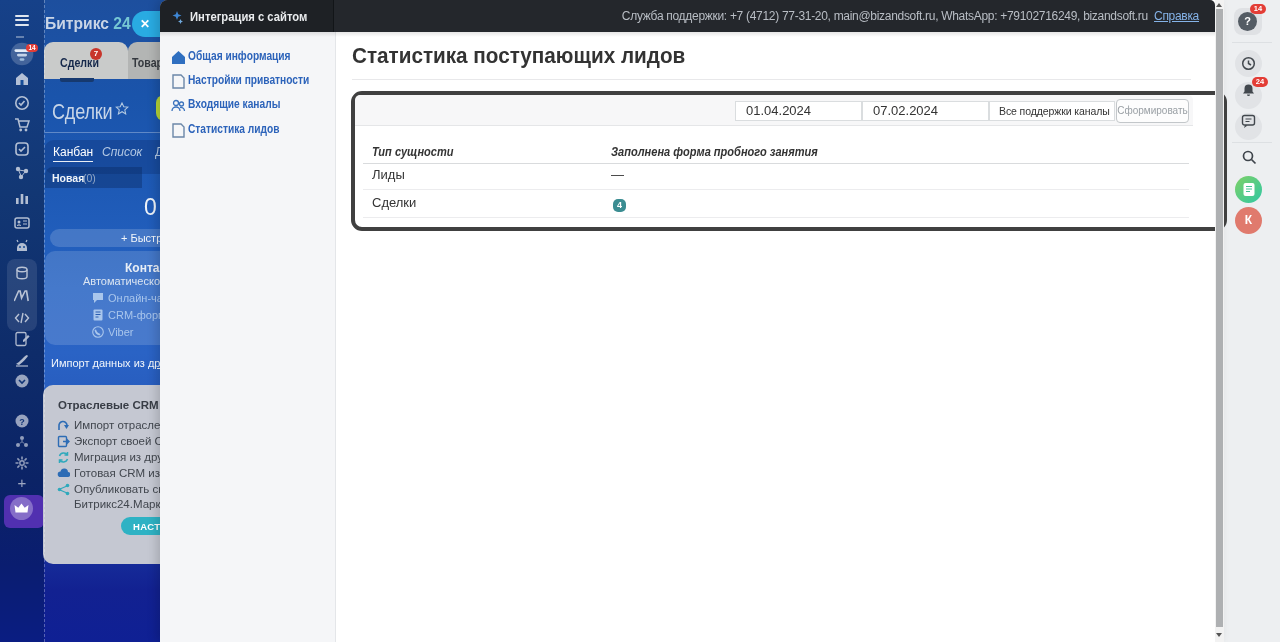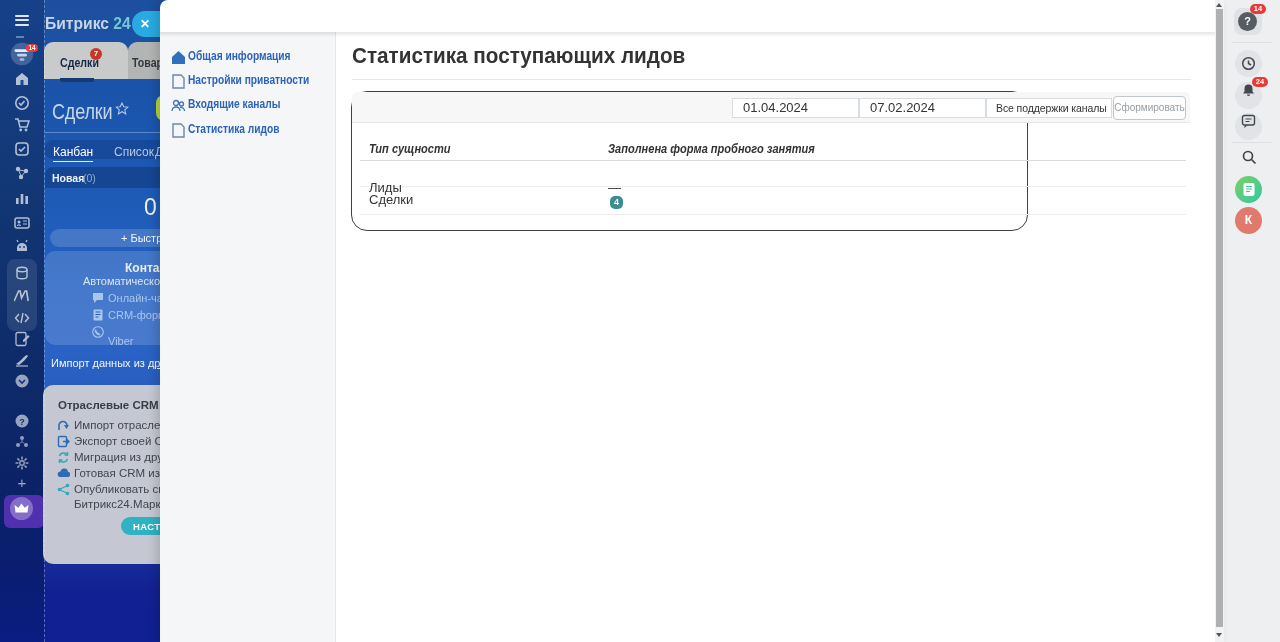--- a/index.html
+++ b/index.html
@@ -26,27 +26,27 @@
   #tabDeals .t { position:absolute; left:16px; top:14px; font-size:12.5px; font-weight:bold; color:#16294b; transform:scaleX(0.85); transform-origin:left top; }
   #tabDeals .b7 { position:absolute; left:46px; top:6px; width:12px; height:12px; border-radius:50%; background:#c8352b; color:#fff; font-size:8px; font-weight:bold; text-align:center; line-height:12px; }
   #tabGoods { position:absolute; left:128px; top:42px; width:80px; height:37px; background:#b3b5b4; border-radius:9px 9px 0 0; }
   #tabGoods .t { position:absolute; left:4px; top:14px; font-size:12.5px; font-weight:bold; color:#35393f; transform:scaleX(0.85); transform-origin:left top; }
   #tabTongue { position:absolute; left:60px; top:78px; width:34px; height:4px; background:#16396f; border-radius:0 0 2px 2px; }
 
   #pgTitle { position:absolute; left:52px; top:99px; font-size:22px; font-weight:400; color:#c8d6e8; transform:scaleX(0.82); transform-origin:left top; letter-spacing:-0.2px; }
   #btnGreen { position:absolute; left:156px; top:95px; width:34px; height:26px; background:#b5d438; border-radius:8px 0 0 8px; }
   #hrTitle { position:absolute; left:45px; top:132px; width:115px; height:1px; background:rgba(255,255,255,0.30); }
 
-  #viewTabs { position:absolute; left:44px; top:140px; width:116px; height:19px; background:rgba(10,40,100,0.28); border-radius:10px 0 0 10px; }
+  #viewTabs { position:absolute; left:44px; top:140px; width:116px; height:34px; background:rgba(10,40,100,0.28); border-radius:10px 0 0 10px; }
   .vt { position:absolute; top:5px; font-size:12px; }
   #vt1 { left:9px; color:#fff; border-bottom:1.5px solid #e8eef6; padding-bottom:2px; }
-  #vt2 { left:70px; color:#b4c9e4; }
+  #vt2 { left:58px; color:#b4c9e4;font-style:italic; }
   #vt3 { left:111px; color:#b4c9e4; }
 
-  #kanbanHead { position:absolute; left:45px; top:167px; width:115px; height:21px; background:rgba(8,35,88,0.36); border-radius:8px 0 0 0; }
+  #kanbanHead { position:absolute; left:45px; top:167px; width:97px; height:21px; background:rgba(8,35,88,0.36); border-radius:8px 0 0 0; }
   #kanbanHead .n { position:absolute; left:7px; top:5px; font-size:10.5px; font-weight:bold; color:#f0f4f8; }
   #kanbanHead .z { position:absolute; left:38px; top:5px; font-size:10.5px; color:#93a8c6; }
   #sumZero { position:absolute; left:144px; top:194px; font-size:23px; font-weight:300; color:#eef3f8; }
   #quickBtn { position:absolute; left:50px; top:229px; width:110px; height:18px; background:rgba(255,255,255,0.16); border-radius:9px 0 0 9px; }
   #quickBtn .t { position:absolute; left:71px; top:3px; font-size:11px; color:#f2f6fa; white-space:nowrap; }
 
   
   #w1 { position:absolute; left:45px; top:251px; width:115px; height:94px; background:rgba(255,255,255,0.15); border-radius:10px 0 0 10px; }
   #w1 .h1 { position:absolute; left:80px; top:10px; font-size:12px; font-weight:bold; color:#e8eef6; }
   #w1 .h2 { position:absolute; left:38px; top:24px; font-size:11px; color:#dce6f2; white-space:nowrap; }
@@ -79,34 +79,34 @@
   #psupport a { color:#85b3e8; text-decoration:underline; }
   #pbody { position:absolute; left:0; top:32px; width:1055px; height:610px; background:#fff; }
   #psb { position:absolute; left:0; top:0; width:176px; height:610px; background:#f5f6f8; border-right:1px solid #e4e6e9; }
   #pbody .shadow { position:absolute; left:0; top:0; width:1055px; height:5px; background:linear-gradient(180deg,rgba(0,0,0,0.10),rgba(0,0,0,0)); }
   .mi { position:absolute; left:28px; font-size:12px; font-weight:600; color:#2c63ba; white-space:nowrap; transform:scaleX(0.85); transform-origin:left top; }
   .mico { position:absolute; left:11px; width:15px; height:15px; }
 
   
   #ctitle { position:absolute; left:192px; top:43px; font-size:22px; font-weight:600; color:#333; transform:scaleX(0.94); transform-origin:left top; white-space:nowrap; }
   #chr { position:absolute; left:192px; top:79px; width:839px; height:1px; background:#e8e8ea; }
-  #cbox { position:absolute; left:191px; top:91px; width:677px; height:140px; border:1px solid #404040; border-radius:16px; background:#fff; }
+  #cbox { position:absolute; left:191px; top:91px; width:876px; height:140px; border:4px solid #404040; border-radius:11px; background:#fff; }
   #fstrip { position:absolute; left:0; top:0; width:838px; height:31px; background:#f7f7f8; border-bottom:1px solid #e5e6e8; border-radius:5px 5px 0 0; }
   .finput { position:absolute; top:6px; height:20px; background:#fff; border:1px solid #dadddf; font-size:13px; color:#333; line-height:18px; padding-left:10px; white-space:nowrap; overflow:hidden; }
   #fin1 { left:380px; width:127px; }
   #fin2 { left:507px; width:127px; }
   #fsel { left:634px; width:126px; padding-left:9px; font-size:10.5px; letter-spacing:-0.1px; }
   #fbtn { position:absolute; left:761px; top:4px; width:73px; height:24px; background:#fdfdfd; border:1px solid #c3c7ca; border-radius:4px; font-size:10px; color:#9aa0a5; text-align:center; line-height:22px; white-space:nowrap; overflow:hidden; }
   .trow { position:absolute; left:8px; width:826px; border-bottom:1px solid #ececee; }
   .c1 { position:absolute; left:9px; font-size:13px; color:#333; }
   .c2 { position:absolute; left:248px; font-size:13px; color:#333; }
   #thead { top:31px; height:38px; border-bottom:1px solid #d9dbdd;font-style:italic; }
   #thead .c1, #thead .c2 { font-weight:bold; top:18px; transform:scaleX(0.85); transform-origin:left top; }
   #trow1 { top:69px; height:26px; }
-  #trow1 .c1, #trow1 .c2 { top:19px; }
+  #trow1 .c1, #trow1 .c2 { top:3px; }
   #trow2 { top:95px; height:28px; }
   #trow2 .c1 { top:5px; }
   #tbadge { position:absolute; left:250px; top:9px; width:13px; height:13px; background:#3b8d92; border-radius:5px; color:#fff; font-size:9px; font-weight:bold; text-align:center; line-height:13px; }
 
   
   #scroll { position:absolute; left:1055px; top:0; width:9px; height:642px; background:#f2f2f2; }
   #scroll .thumb { position:absolute; left:1px; top:9px; width:7px; height:618px; background:#aeb0b2; }
   #scroll .up { position:absolute; left:1px; top:3px; width:0; height:0; border-left:3.5px solid transparent; border-right:3.5px solid transparent; border-bottom:4px solid #555; }
   #scroll .dn { position:absolute; left:1px; top:633px; width:0; height:0; border-left:3.5px solid transparent; border-right:3.5px solid transparent; border-top:4px solid #555; }
 </style>
@@ -253,21 +253,21 @@
         <div class="w1i" style="top:41px">Онлайн-чат</div>
       <svg class="w1ic" style="top:58px" viewBox="0 0 12 12">
           <rect x="1.5" y="0.5" width="9" height="11" rx="1" fill="#a9c6ec"></rect>
           <path d="M3.5 3h5M3.5 5.5h5M3.5 8h3" stroke="#2a5db0" stroke-width="1"></path>
         </svg>
         <div class="w1i" style="top:58px">CRM-формы</div>
       <svg class="w1ic" style="top:75px" viewBox="0 0 12 12">
           <circle cx="6" cy="6" r="5.3" fill="none" stroke="#a9c6ec" stroke-width="1.1"></circle>
           <path d="M4 3.5c.8 2.5 2 3.7 4.5 4.5l-1 1.5c-3-.8-4.5-2.3-5-5.5z" fill="#a9c6ec"></path>
         </svg>
-        <div class="w1i" style="top:84px">Viber</div>
+        <div class="w1i" style="top:75px">Viber</div>
     </div>
     <div id="impLink">Импорт данных из <u>другой</u></div>
     <div id="w2">
       <div class="h">Отраслевые CRM для ва</div>
       <svg class="w2ic" style="top:34px" viewBox="0 0 13 13">
           <path d="M2 11V7a4 4 0 0 1 8-1" fill="none" stroke="#2d6cb5" stroke-width="1.6"></path>
           <path d="M7 6h5l-2.5 4z" fill="#2d6cb5"></path>
         </svg>
         <div class="w2i" style="top:34px">Импорт отраслевой&nbsp;</div>
       <svg class="w2ic" style="top:50px" viewBox="0 0 13 13">
@@ -328,20 +328,29 @@
       </svg>
     <div class="circ" style="top:176px;background:linear-gradient(135deg,#7ed066,#31c8a4);"></div>
     <svg class="abs" style="left:19px;top:182px;width:12px;height:15px" viewBox="0 0 12 15">
         <rect x="0.5" y="1" width="11" height="13" rx="2" fill="#fff"></rect>
         <path d="M3 4.5h6M3 7h6M3 9.5h4" stroke="#45c394" stroke-width="1.2"></path>
       </svg>
     <div class="circ" style="top:207px;background:#e07a6d;color:#fff;font-size:12px;font-weight:bold;text-align:center;line-height:27px;">К</div>
   </div>
 
   <div id="panel">
+    <div id="phead">
+      <div class="lft"></div>
+      <svg class="abs" style="left:12px;top:11px;width:12px;height:13px" viewBox="0 0 12 13">
+          <path d="M5 0l1.2 3.3L9.5 4.5 6.2 5.7 5 9 3.8 5.7.5 4.5l3.3-1.2z" fill="#3f87d4"></path>
+          <path d="M8.5 8l.8 1.7 1.7.8-1.7.8-.8 1.7-.8-1.7-1.7-.8 1.7-.8z" fill="#6fa8dc"></path>
+        </svg>
+      <div id="ptitle">Интеграция с сайтом</div>
+      <div id="psupport">Служба поддержки: +7 (4712) 77-31-20, main@bizandsoft.ru, WhatsApp: +79102716249, bizandsoft.ru &nbsp;<a>Справка</a></div>
+    </div>
     <div id="pbody">
       <div id="psb"></div>
       <div class="shadow"></div>
       <svg class="mico" style="top:18px" viewBox="0 0 15 15">
           <path d="M1 7 7.5 1 14 7v7H1z" fill="#2f6fc0"></path>
           <path d="M5 14v-4h5v4" fill="#2f6fc0"></path>
         </svg>
         <div class="mi" style="top:17px">Общая информация</div>
       <svg class="mico" style="top:42px;width:13px;margin-left:1px" viewBox="0 0 13 15">
           <path d="M1 1h8l3 3v10H1z" fill="none" stroke="#6b87a8" stroke-width="1.4"></path>

